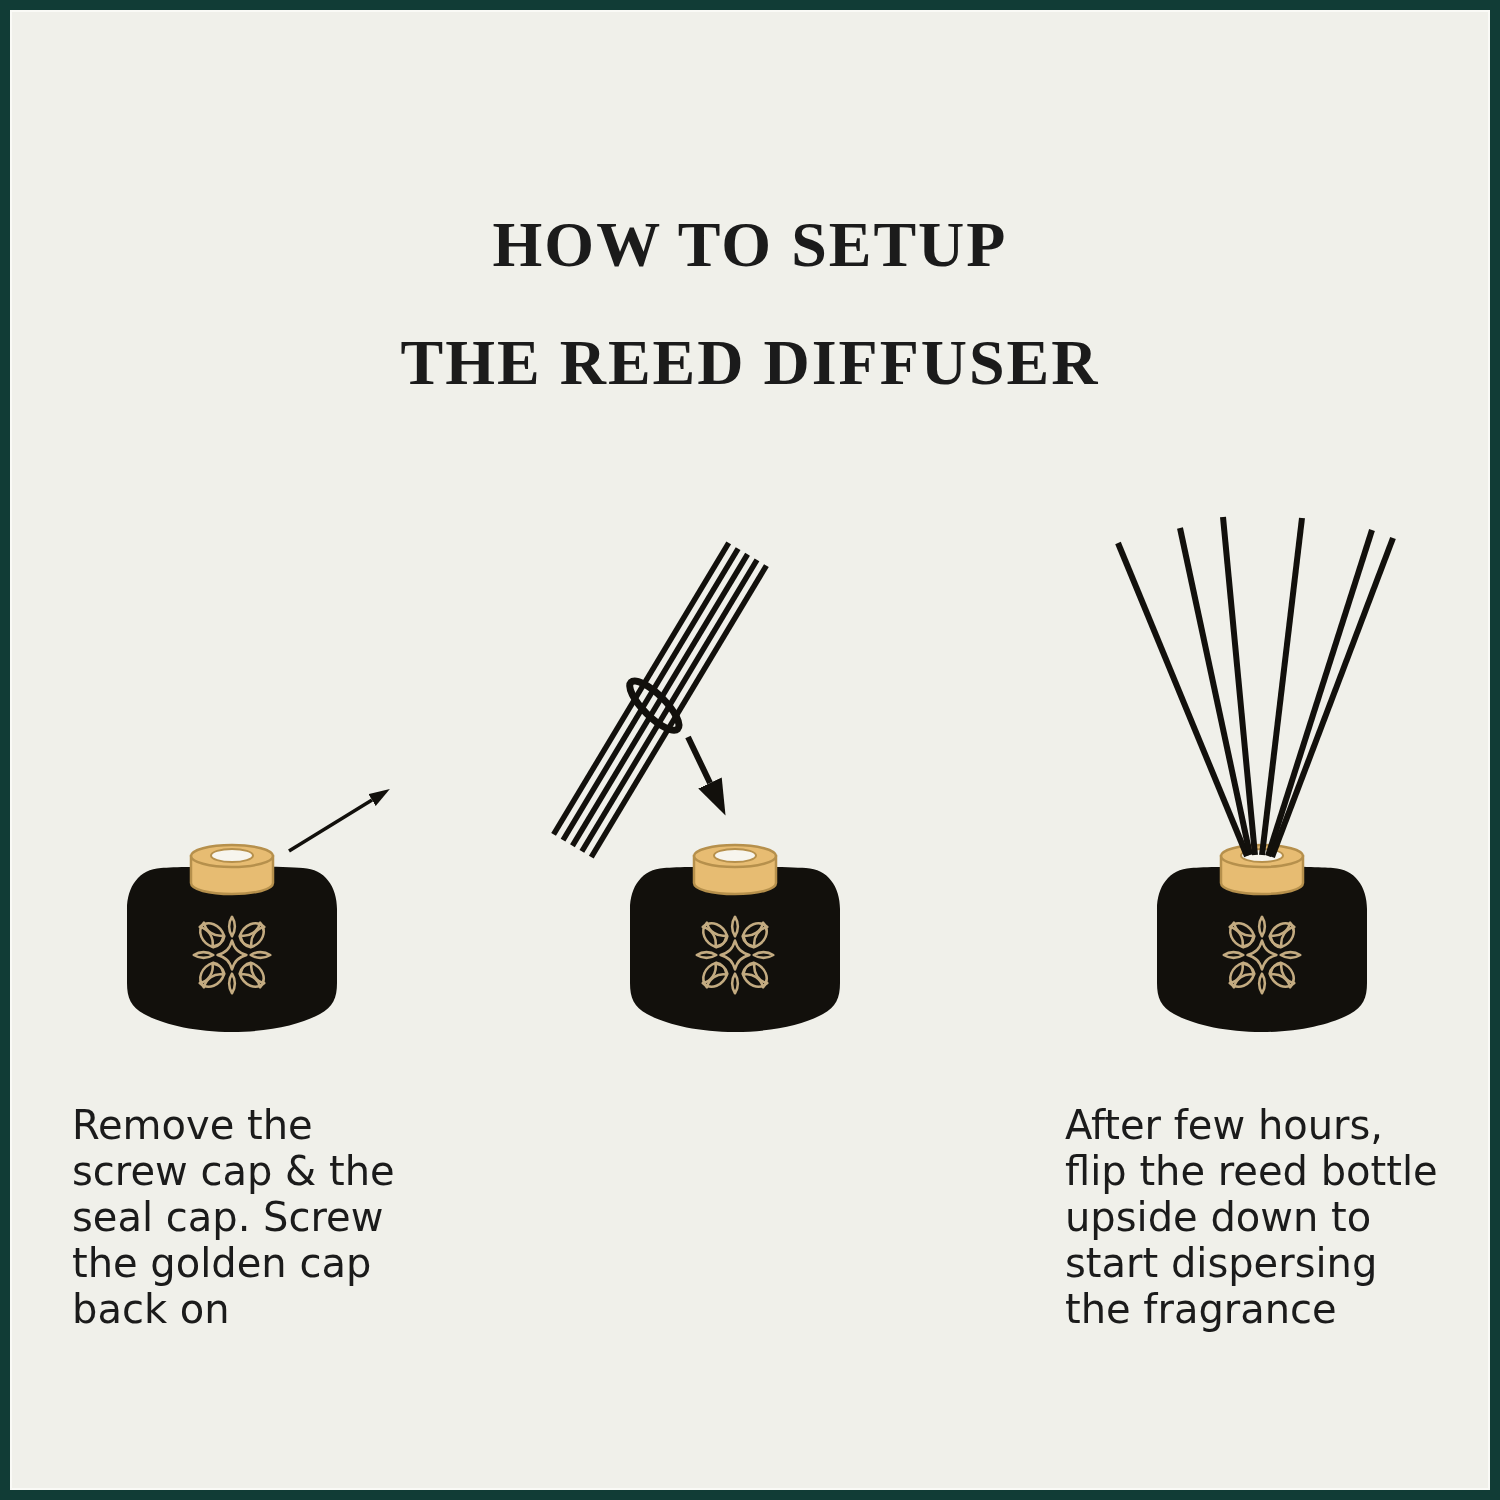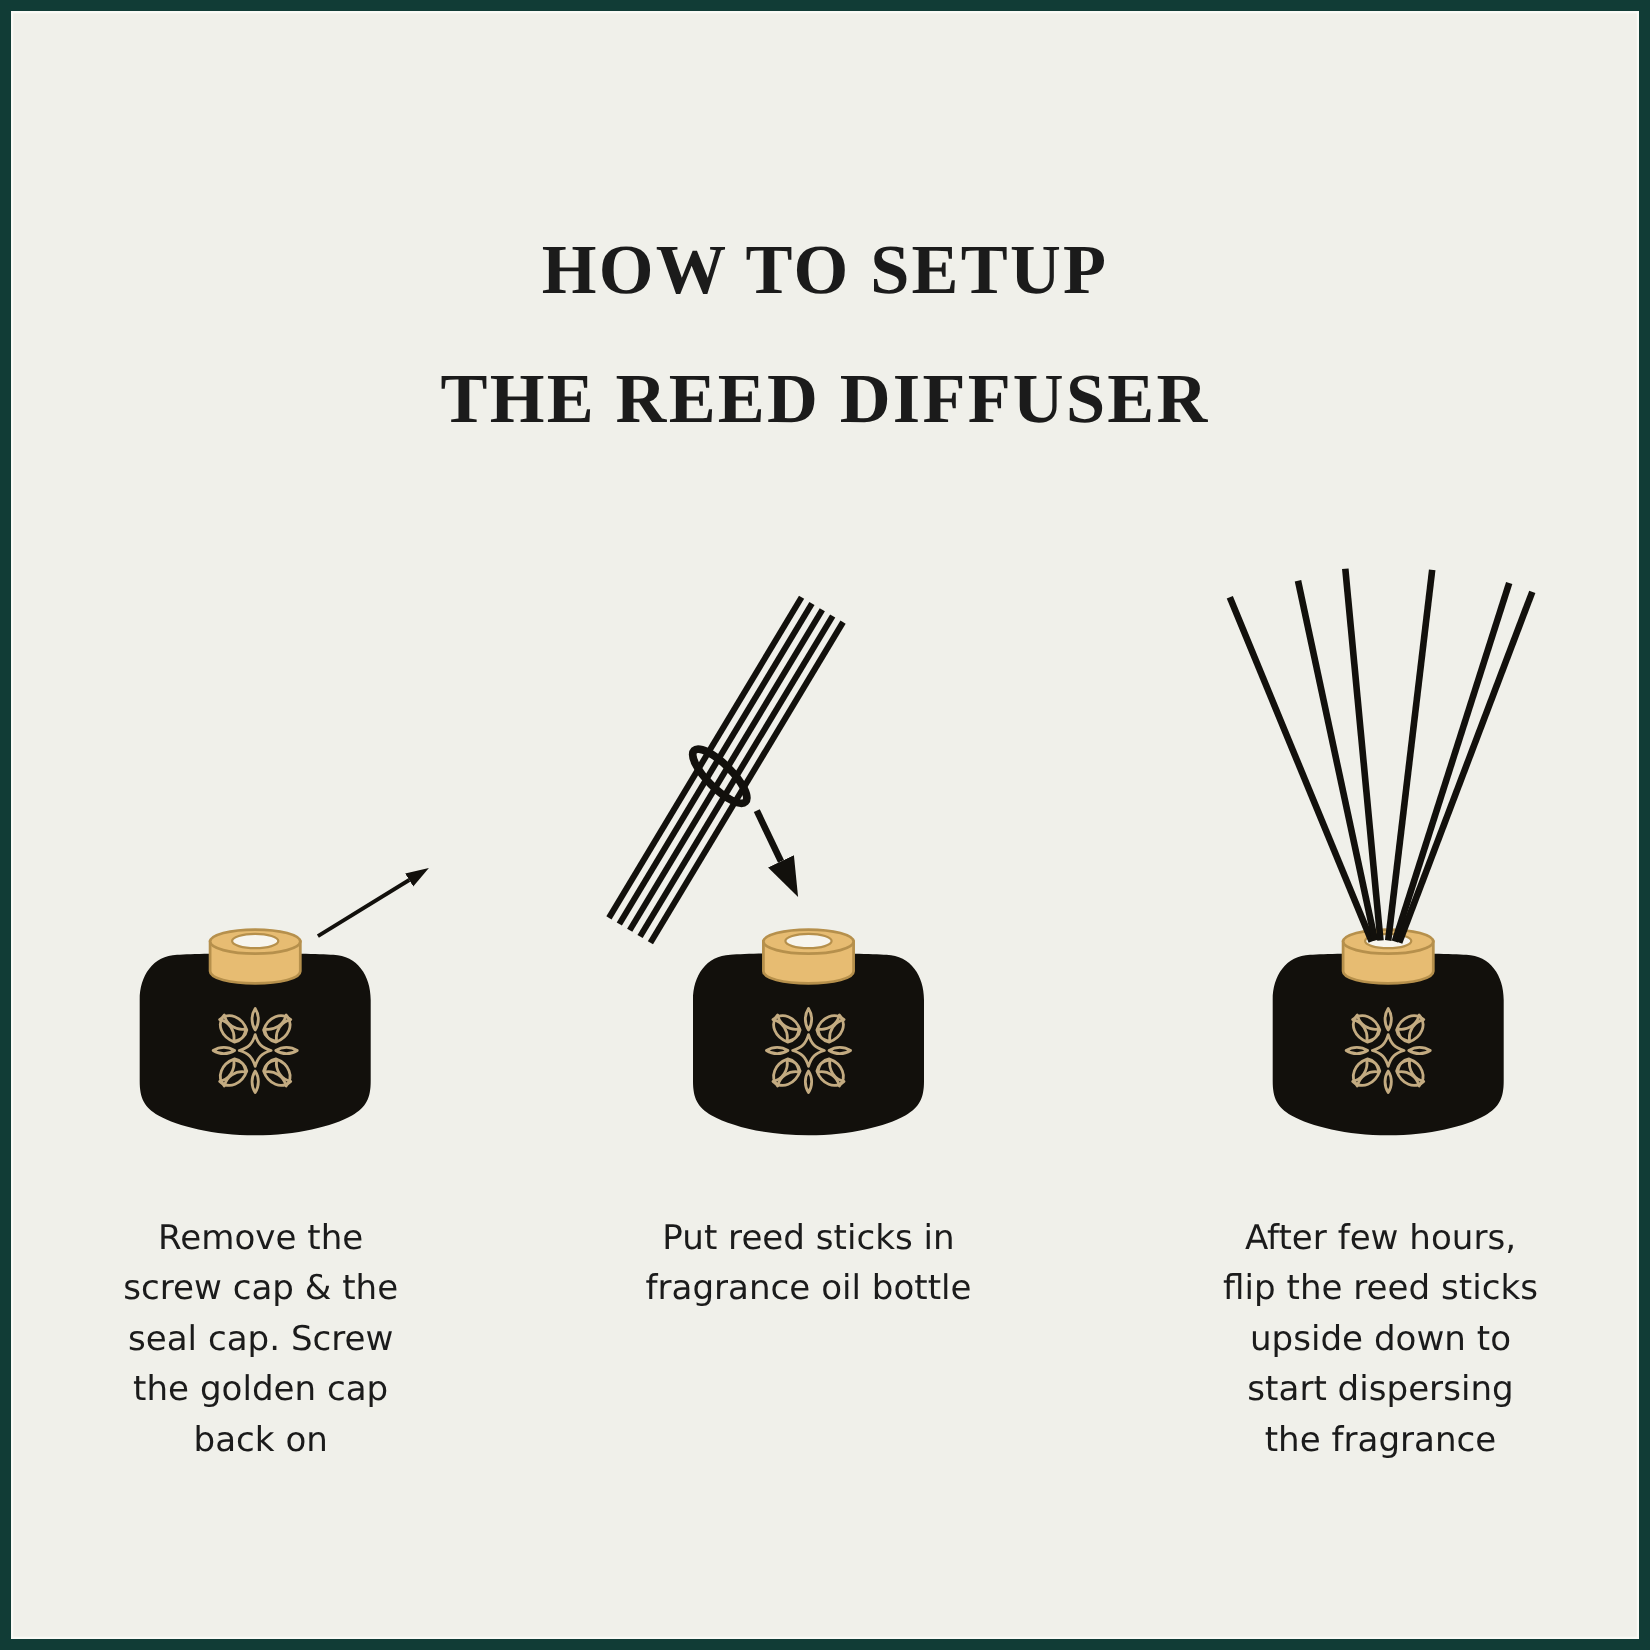--- a/index.html
+++ b/index.html
@@ -20,22 +20,22 @@
     text-align:center; color:var(--text);
     font-family:"Liberation Serif","DejaVu Serif",serif;
     font-weight:700; font-size:64px; line-height:118px; letter-spacing:2px;
   }
   .step-svg{position:absolute; overflow:visible;}
   #s1{left:100px; top:760px;}
   #s2{left:535px; top:505px;}
   #s3{left:1080px; top:505px;}
   .caption{
     position:absolute; top:1092px;
-    color:var(--text); font-size:31px; line-height:46px;
-    text-align:center; white-space:pre-line;
+    color:var(--text); font-size:40px; line-height:46px;
+    white-space:pre-line;
   }
   #c1{left:62px;  width:330px;}
   #c2{left:515px; width:420px;}
   #c3{left:1055px;width:380px;}
 
   
   .body-fill{fill:var(--ink); stroke:none;}
   .cap-fill{fill:var(--gold); stroke:var(--gold-dark); stroke-width:2.5px;}
   .cap-hole{fill:var(--hole); stroke:var(--gold-dark); stroke-width:2px;}
   .orn{fill:none; stroke:var(--ornament); stroke-width:3px; stroke-linejoin:round; stroke-linecap:round;}
@@ -125,21 +125,19 @@
       <line class="reed" x1="282" y1="15" x2="178" y2="341"></line>
       <line class="reed" x1="303" y1="23" x2="182" y2="342"></line>
     </g>
   </svg>
 
   <div id="c1" class="caption">Remove the
 screw cap &amp; the
 seal cap. Screw
 the golden cap
 back on</div>
-  <div id="c2" class="caption">Put reed sticks in
-fragrance oil bottle</div>
   <div id="c3" class="caption">After few hours,
-flip the reed sticks
+flip the reed bottle
 upside down to
 start dispersing
 the fragrance</div>
 
 </div>
 
 </body></html>

